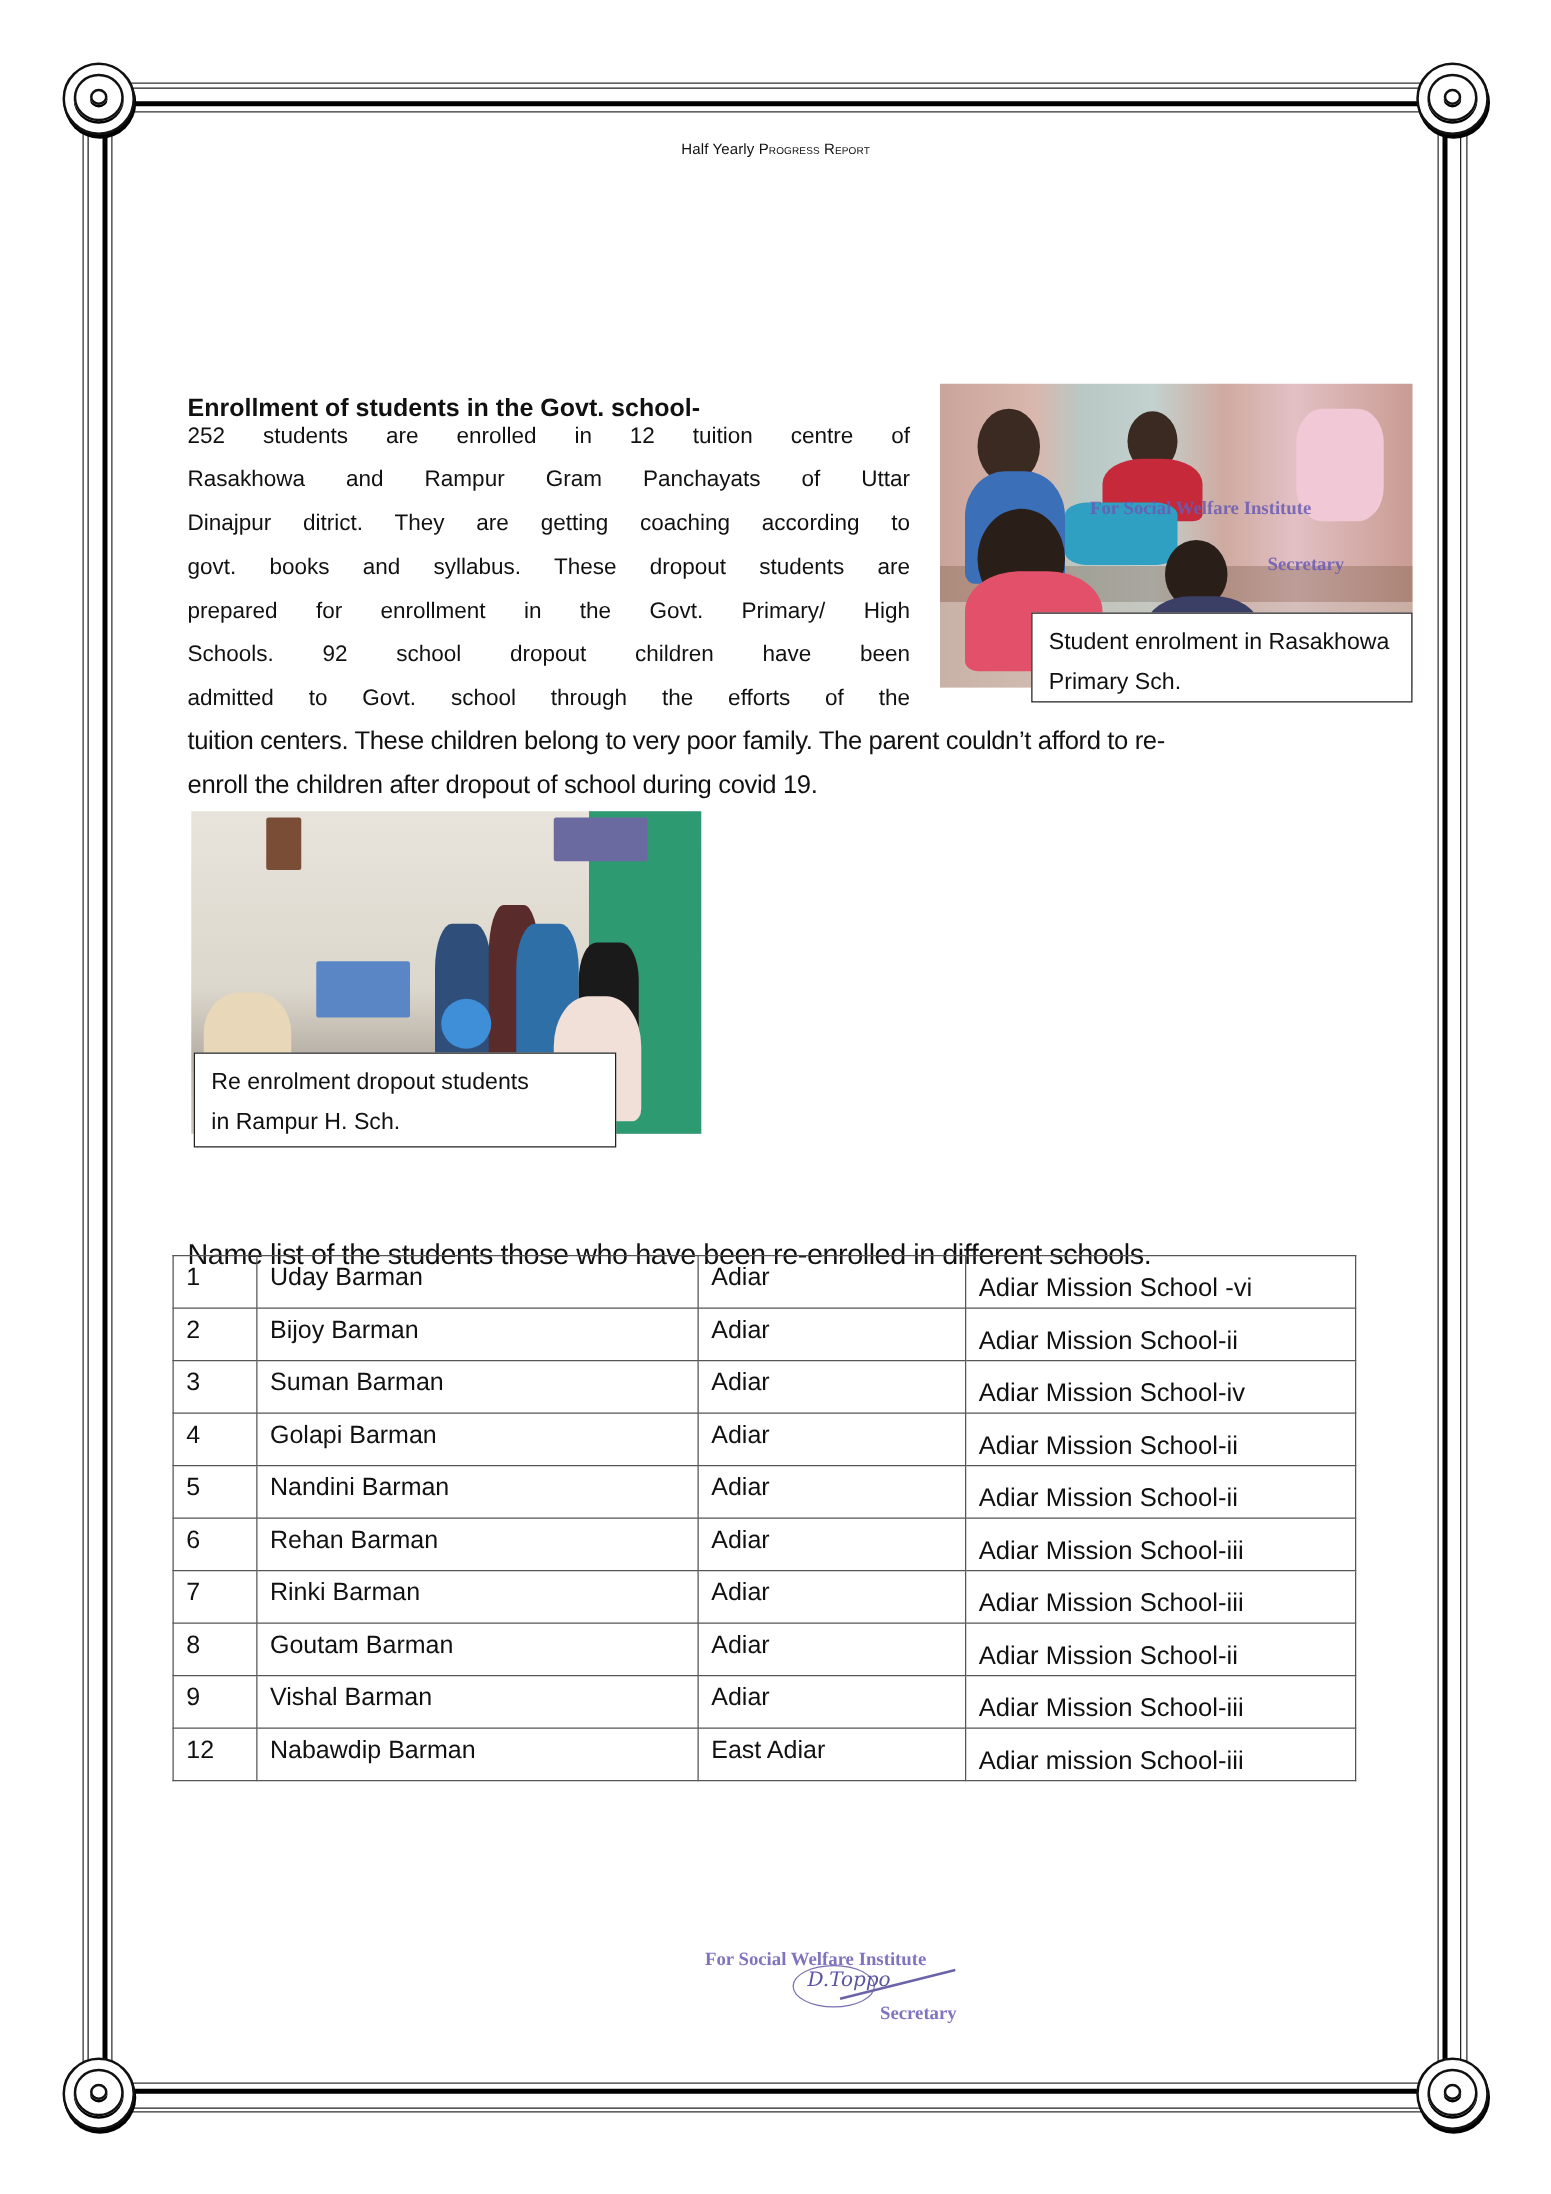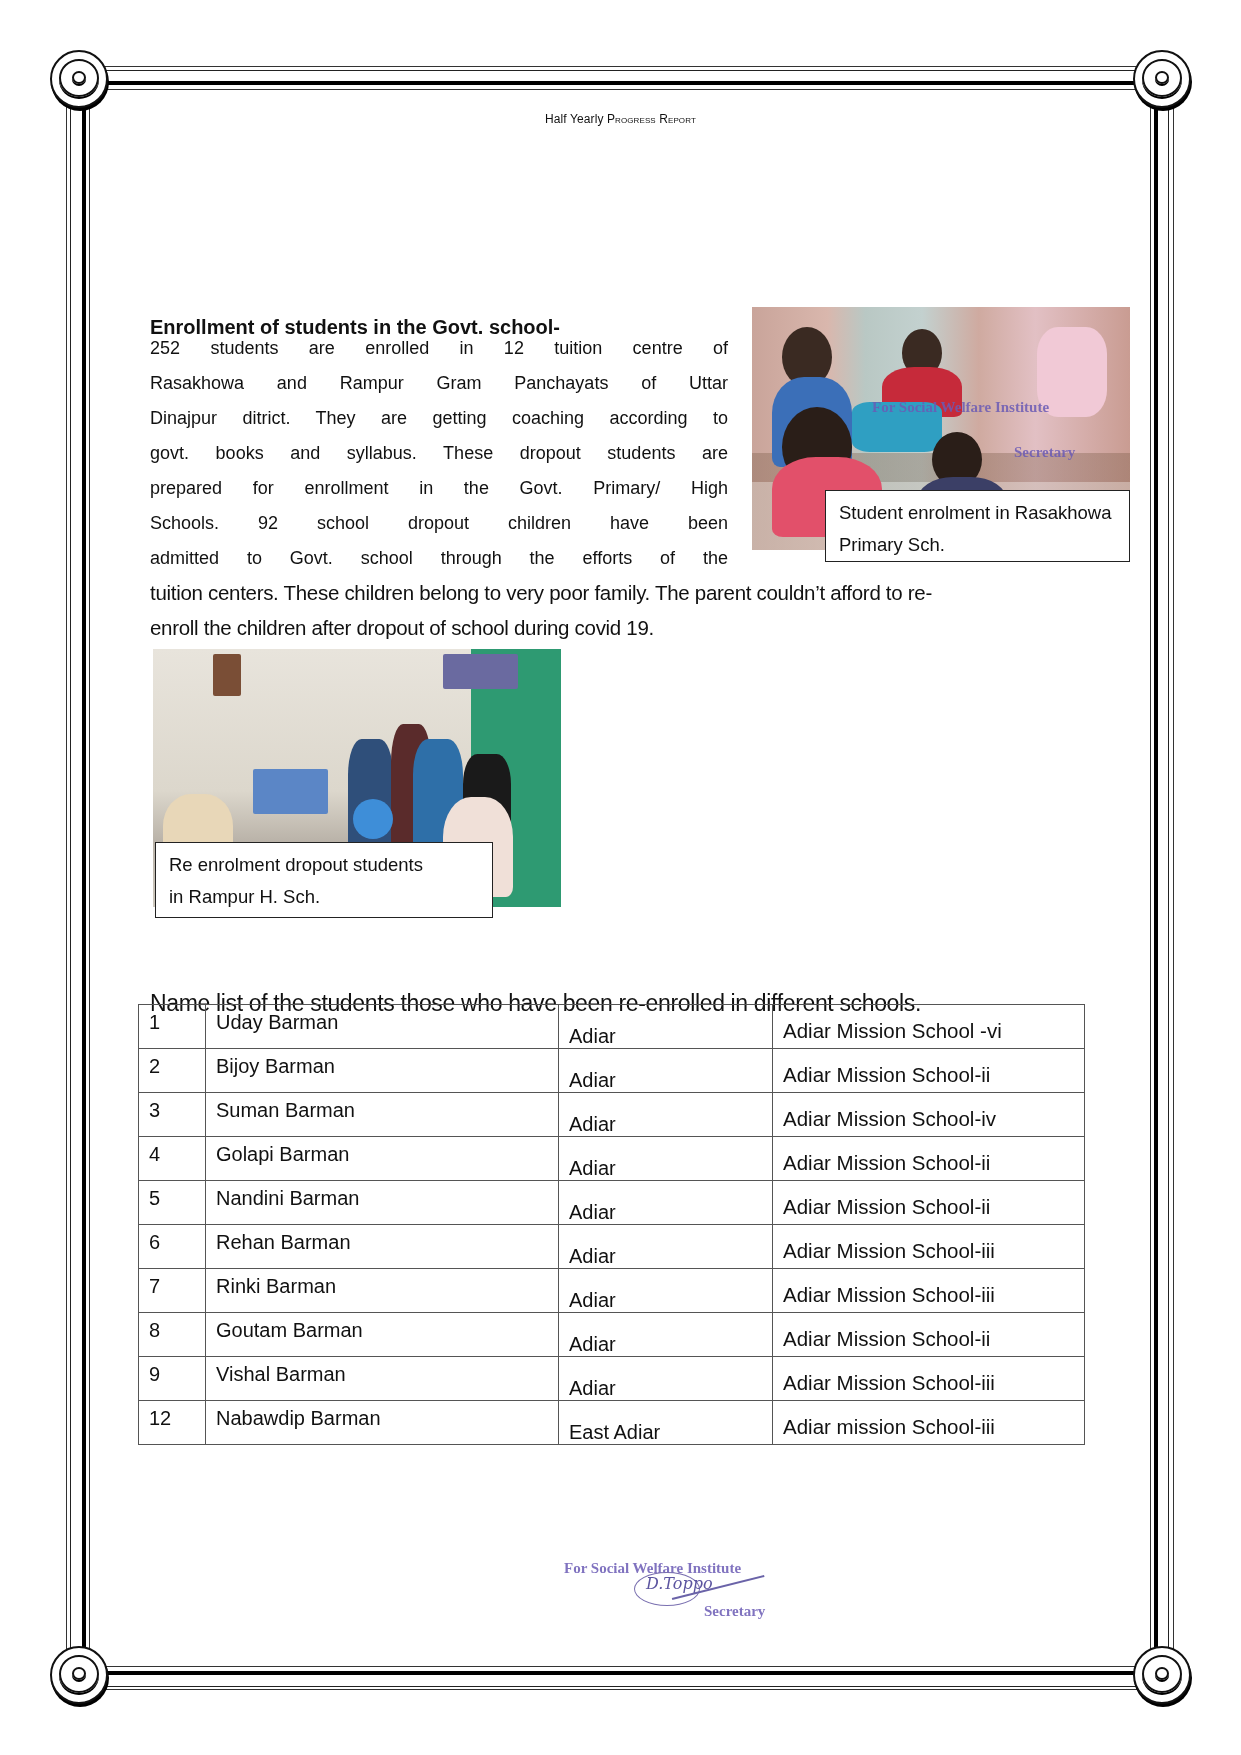--- a/index.html
+++ b/index.html
@@ -73,21 +73,21 @@
     
     .table-intro { position: absolute; left: 150px; top: 990px; font-size: 23px; letter-spacing: -0.35px; }
 
     
     table.students { position: absolute; left: 138px; top: 1004px; border-collapse: collapse;
       font-size: 20px; }
     table.students td { border: 1.5px solid #555; height: 42px; padding: 0 10px; vertical-align: top;
       box-sizing: border-box; }
     table.students td.c-no { width: 67px; padding-top: 6px; }
     table.students td.c-name { width: 353px; padding-top: 6px; }
-    table.students td.c-vill { width: 214px; padding-top: 20px; }
+    table.students td.c-vill { width: 214px; padding-top: 6px; }
     table.students td.c-school { width: 312px; padding-top: 14px; font-size: 20.5px; }
 
     
     .stamp { position: absolute; left: 562px; top: 1560px; width: 220px; height: 70px; }
     .stamp .line1 { left: 2px; top: 0; font-size: 15px; }
     .stamp .line2 { left: 142px; top: 43px; font-size: 15px; }
     .stamp .sig { position: absolute; left: 72px; top: 12px; width: 64px; height: 32px;
       border: 1.5px solid #7a70b0; border-radius: 50%; }
     .stamp .sigtext { position: absolute; left: 84px; top: 14px; font-family: "DejaVu Serif", serif;
       font-style: italic; color: #5c55a0; font-size: 16px; }

